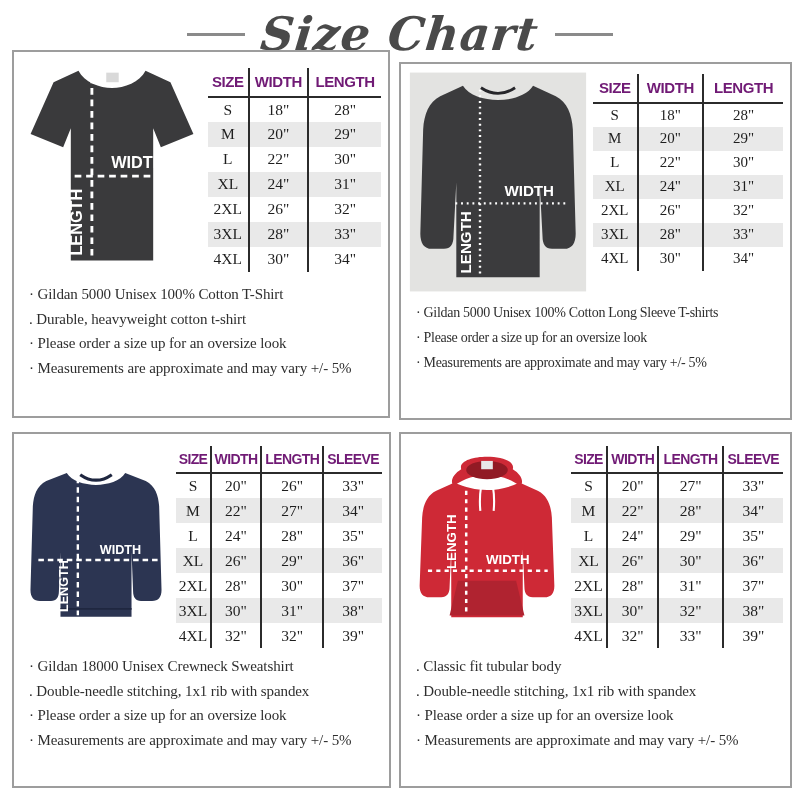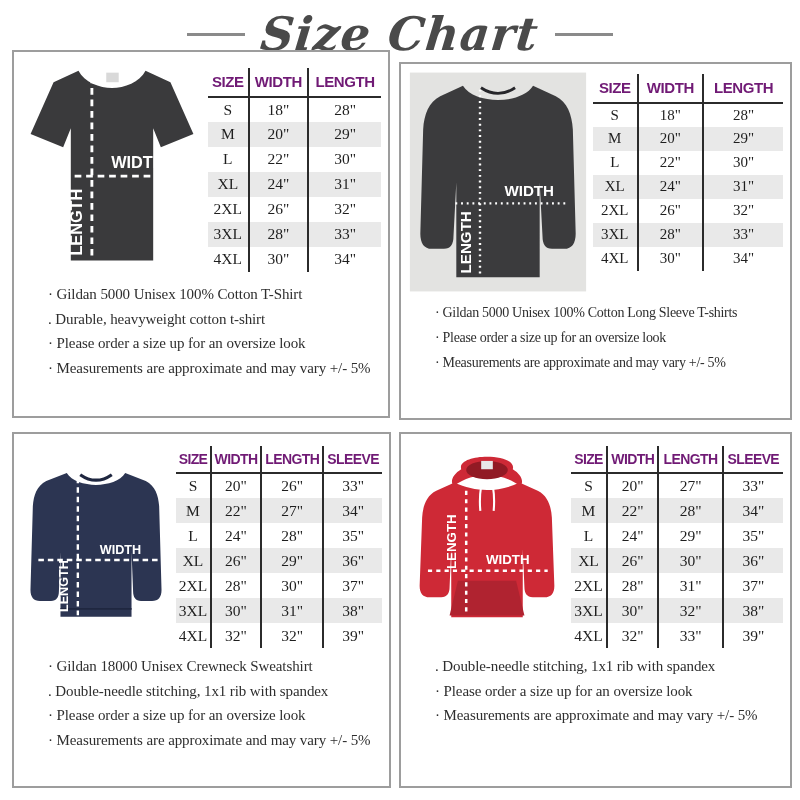--- a/index.html
+++ b/index.html
@@ -31,21 +31,21 @@
   th { font:700 15px/1.1 "Liberation Sans", sans-serif; letter-spacing:-0.4px;
     color:#701a75; padding:6px 1px 5px; border-bottom:2px solid var(--table_line,#2b2b2b);
     white-space:nowrap; text-align:center; }
   .cols4 th { font-size:14px; letter-spacing:-0.6px; padding:6px 0 5px; }
   td { font-family:"Liberation Serif", serif; font-size:15.5px; color:#1e1e1e;
     text-align:center; height:25px; padding:0 1px; white-space:nowrap; }
   .rows8 td { height:24px; font-size:15px; }
   th + th, td + td { border-left:2px solid var(--table_line,#2b2b2b); }
   tbody tr:nth-child(even) { background:var(--row_shade,#e9e9e9); }
 
-  .bullets { padding:6px 6px 4px 15px; overflow:hidden;margin-left:19px; }
+  .bullets { padding:6px 6px 4px 15px; overflow:hidden; }
   .bullet { font-family:"Liberation Serif", serif; font-size:15px; line-height:24.5px;
     color:#2e2e2e; white-space:nowrap; letter-spacing:-0.1px; }
   .bullets.bold .bullet { font-weight:400; font-size:14px; letter-spacing:-0.3px;
     line-height:25px; }
 
   svg text { font-family:"Liberation Sans", sans-serif; font-weight:700; fill:#ffffff; }
 </style>
 </head>
 <body>
 
@@ -349,17 +349,18 @@
               <td>4XL</td>
               <td>32"</td>
               <td>33"</td>
               <td>39"</td>
             </tr>
           </tbody>
       </table>
     </div>
   </div>
   <div class="bullets">
+      <div class="bullet">. Classic fit tubular body</div>
       <div class="bullet">. Double-needle stitching, 1x1 rib with spandex</div>
       <div class="bullet">· Please order a size up for an oversize look</div>
       <div class="bullet">· Measurements are approximate and may vary +/- 5%</div>
     </div>
 </div>
 
 </body></html>

